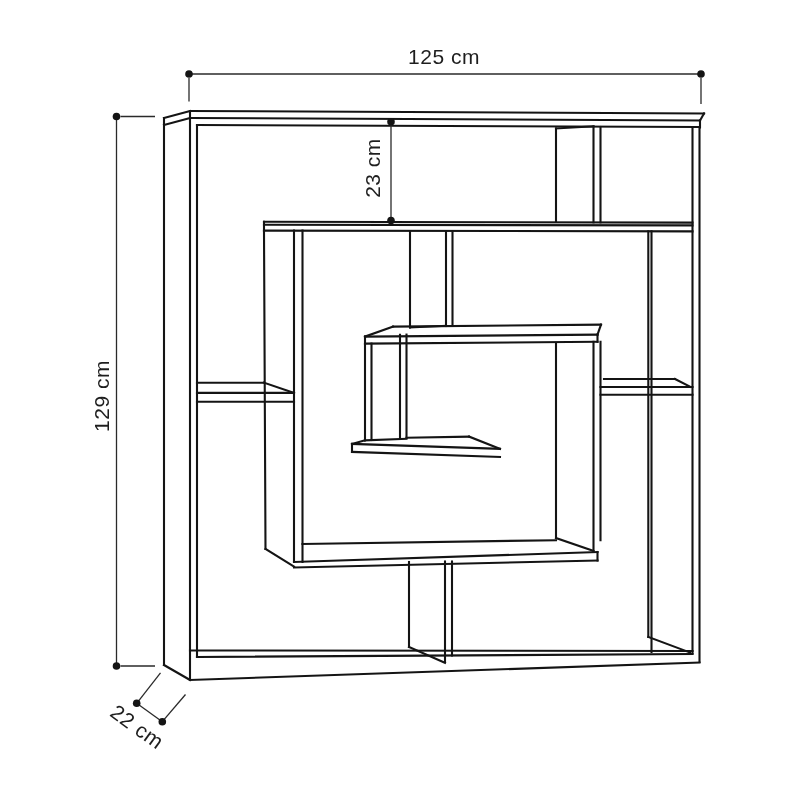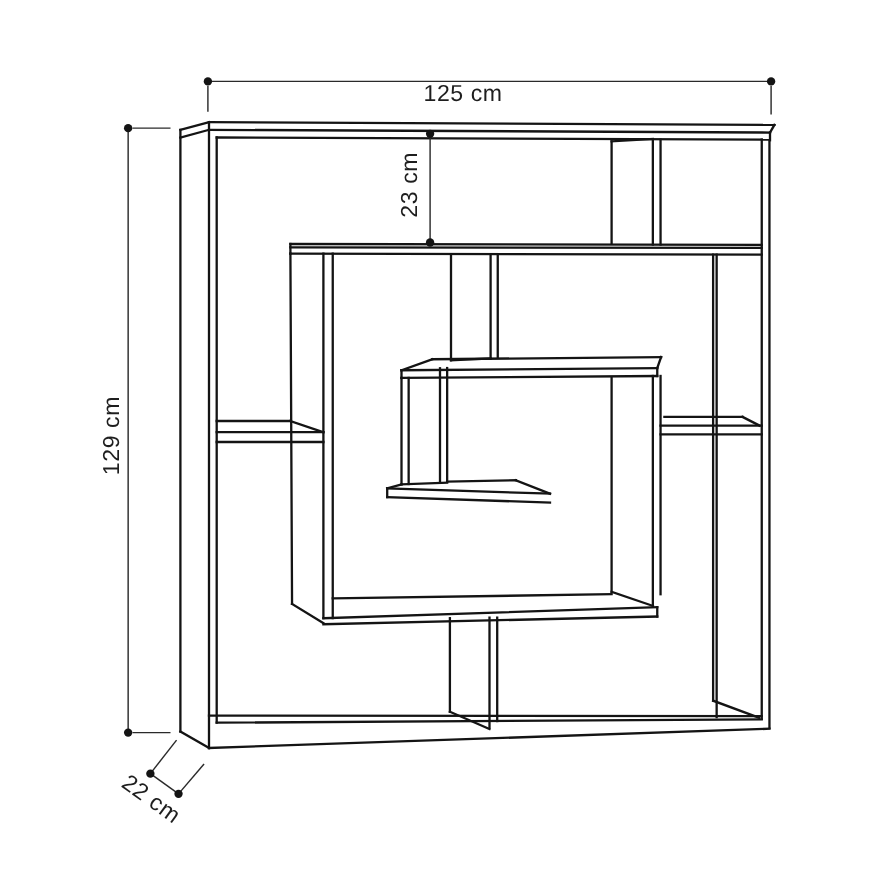--- a/index.html
+++ b/index.html
@@ -156,21 +156,21 @@
       <circle cx="701" cy="74" r="3.8"></circle>
       <circle cx="116.5" cy="116.5" r="3.8"></circle>
       <circle cx="116.5" cy="666" r="3.8"></circle>
       <circle cx="391" cy="121.7" r="3.8"></circle>
       <circle cx="391" cy="220.5" r="3.8"></circle>
       <circle cx="136.7" cy="703.3" r="3.8"></circle>
       <circle cx="162.3" cy="721.7" r="3.8"></circle>
     </g>
   </svg>
 
-  <div class="dim-label" style="left:421px;top:57px;margin-top:29px;">125 cm</div>
+  <div class="dim-label" style="left:444px;top:57px;">125 cm</div>
 
   <div class="dim-label rot-ccw" style="left:102px;top:396px;">129 cm</div>
 
   <div class="dim-label rot-ccw" style="left:373px;top:168px;">23 cm</div>
 
   <div class="dim-label rot-depth" style="left:137px;top:727px;">22 cm</div>
 
 </div>
 
 </body></html>

